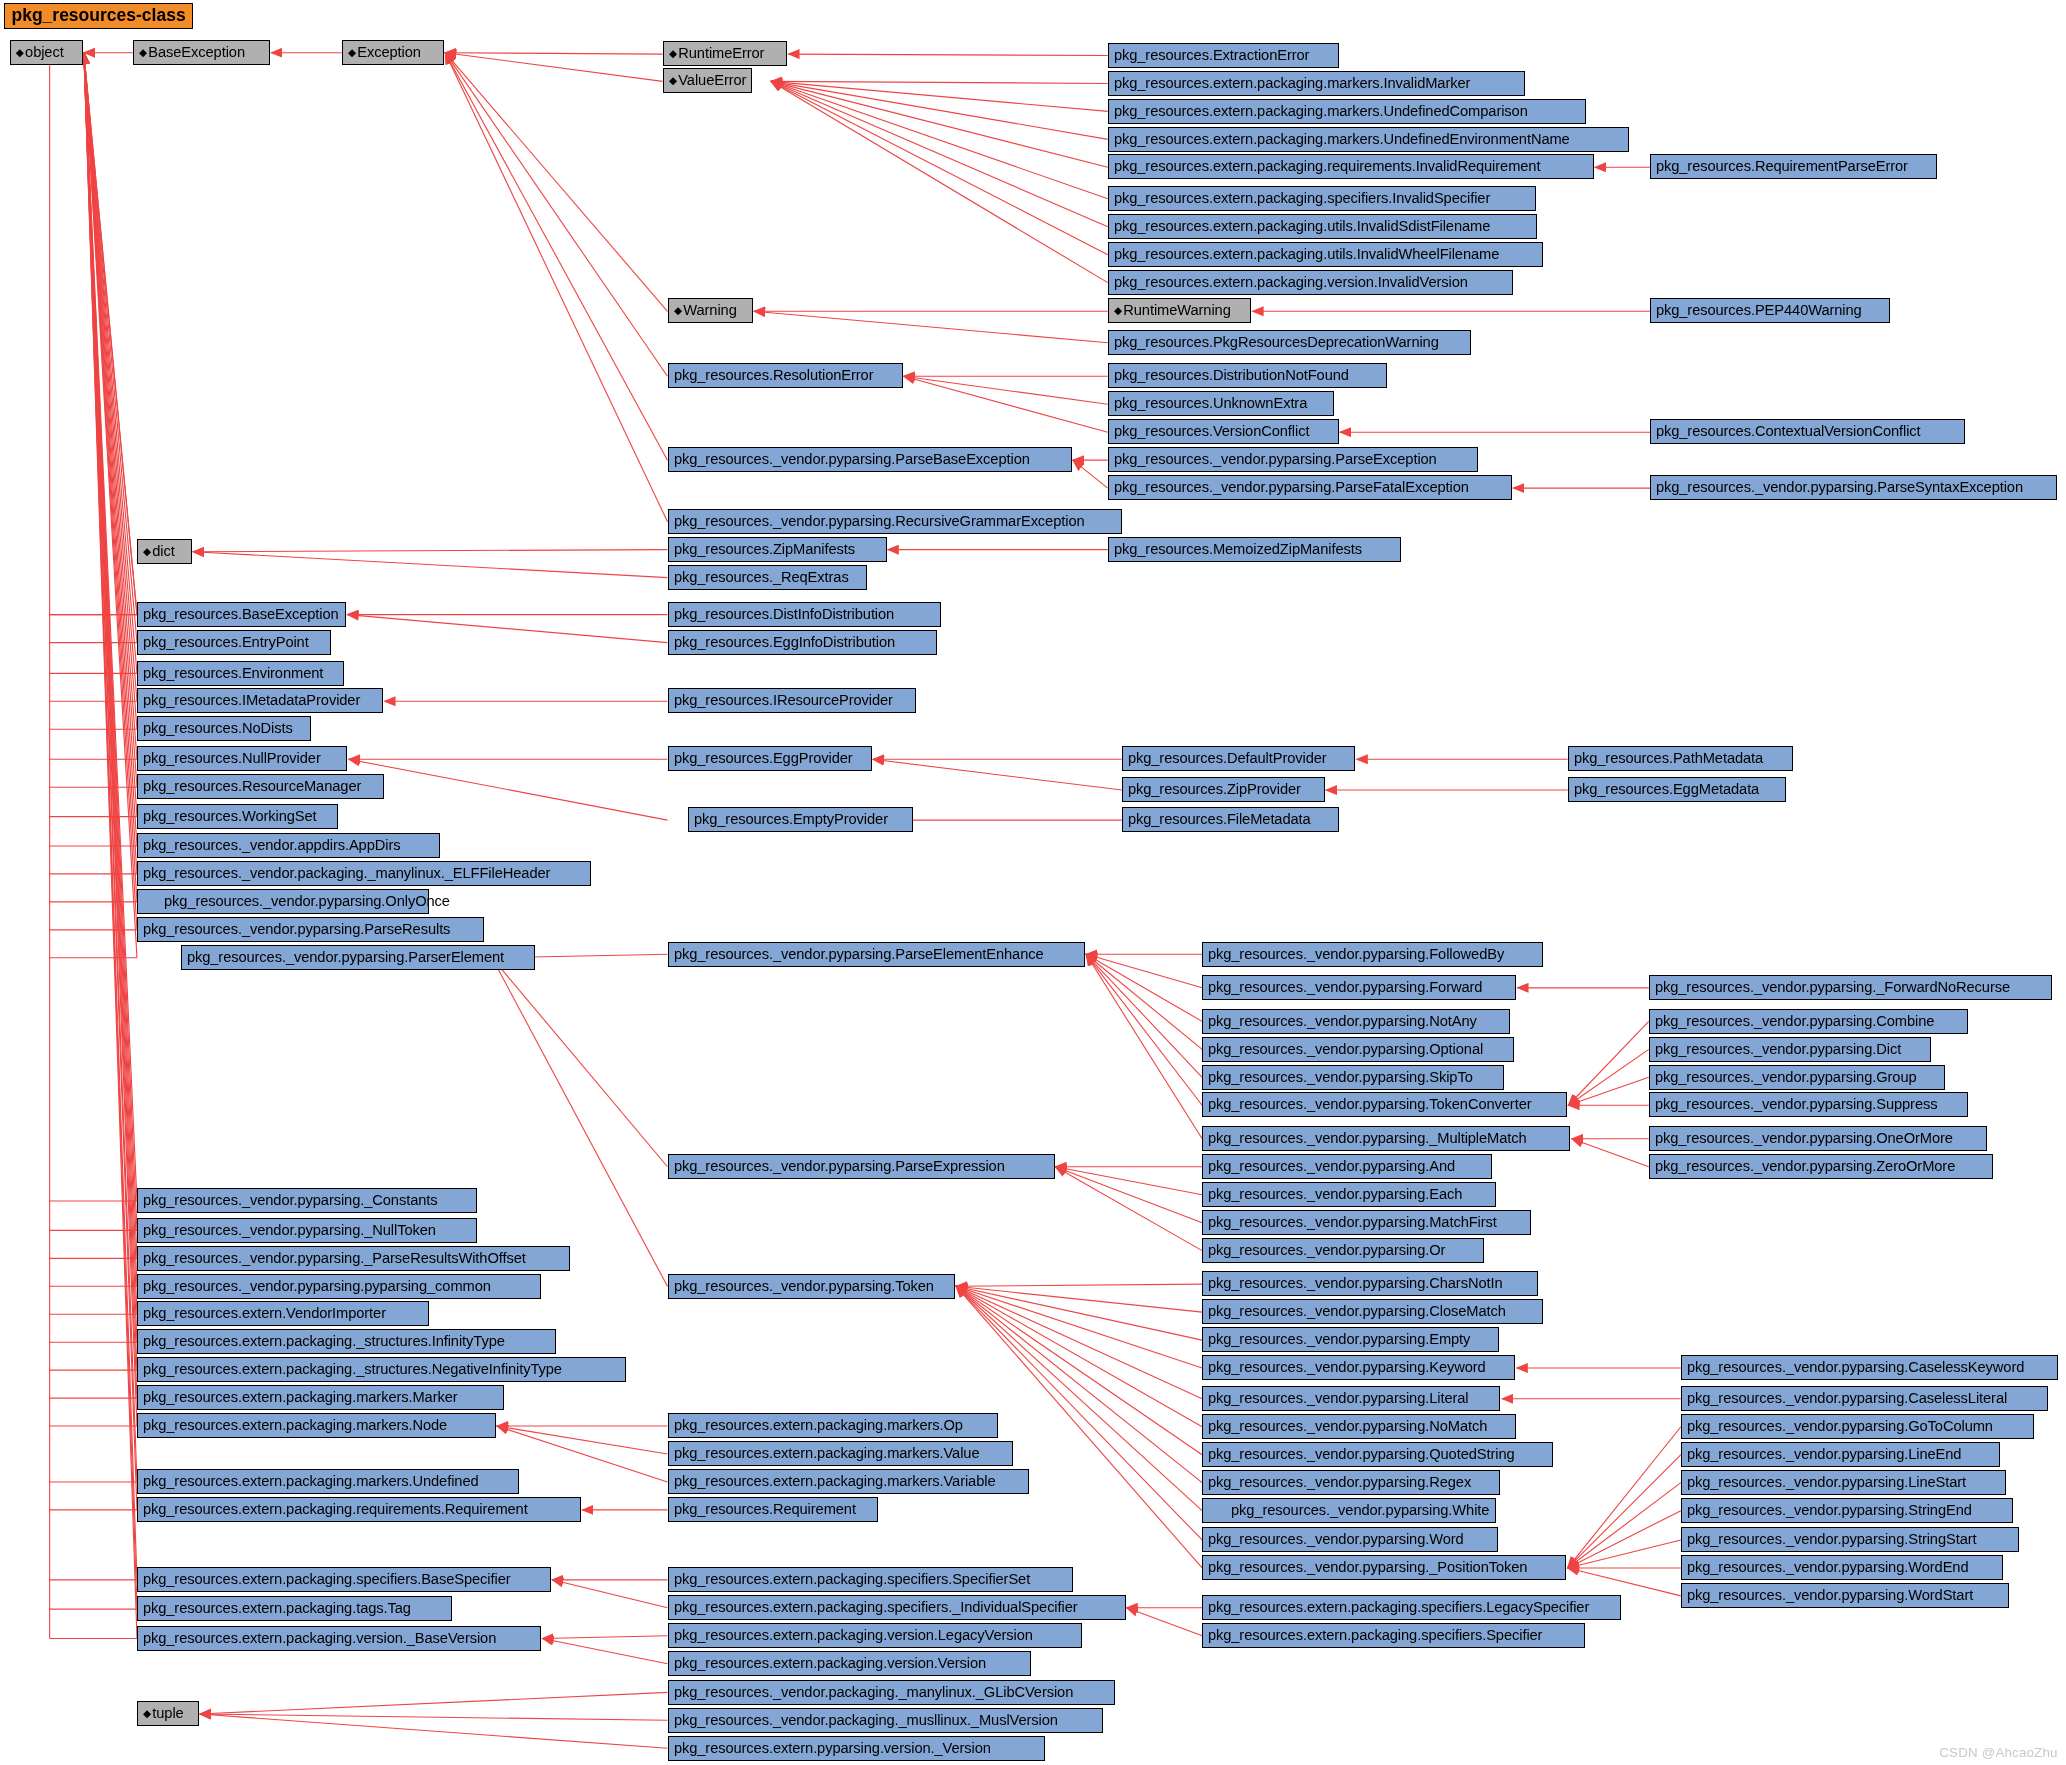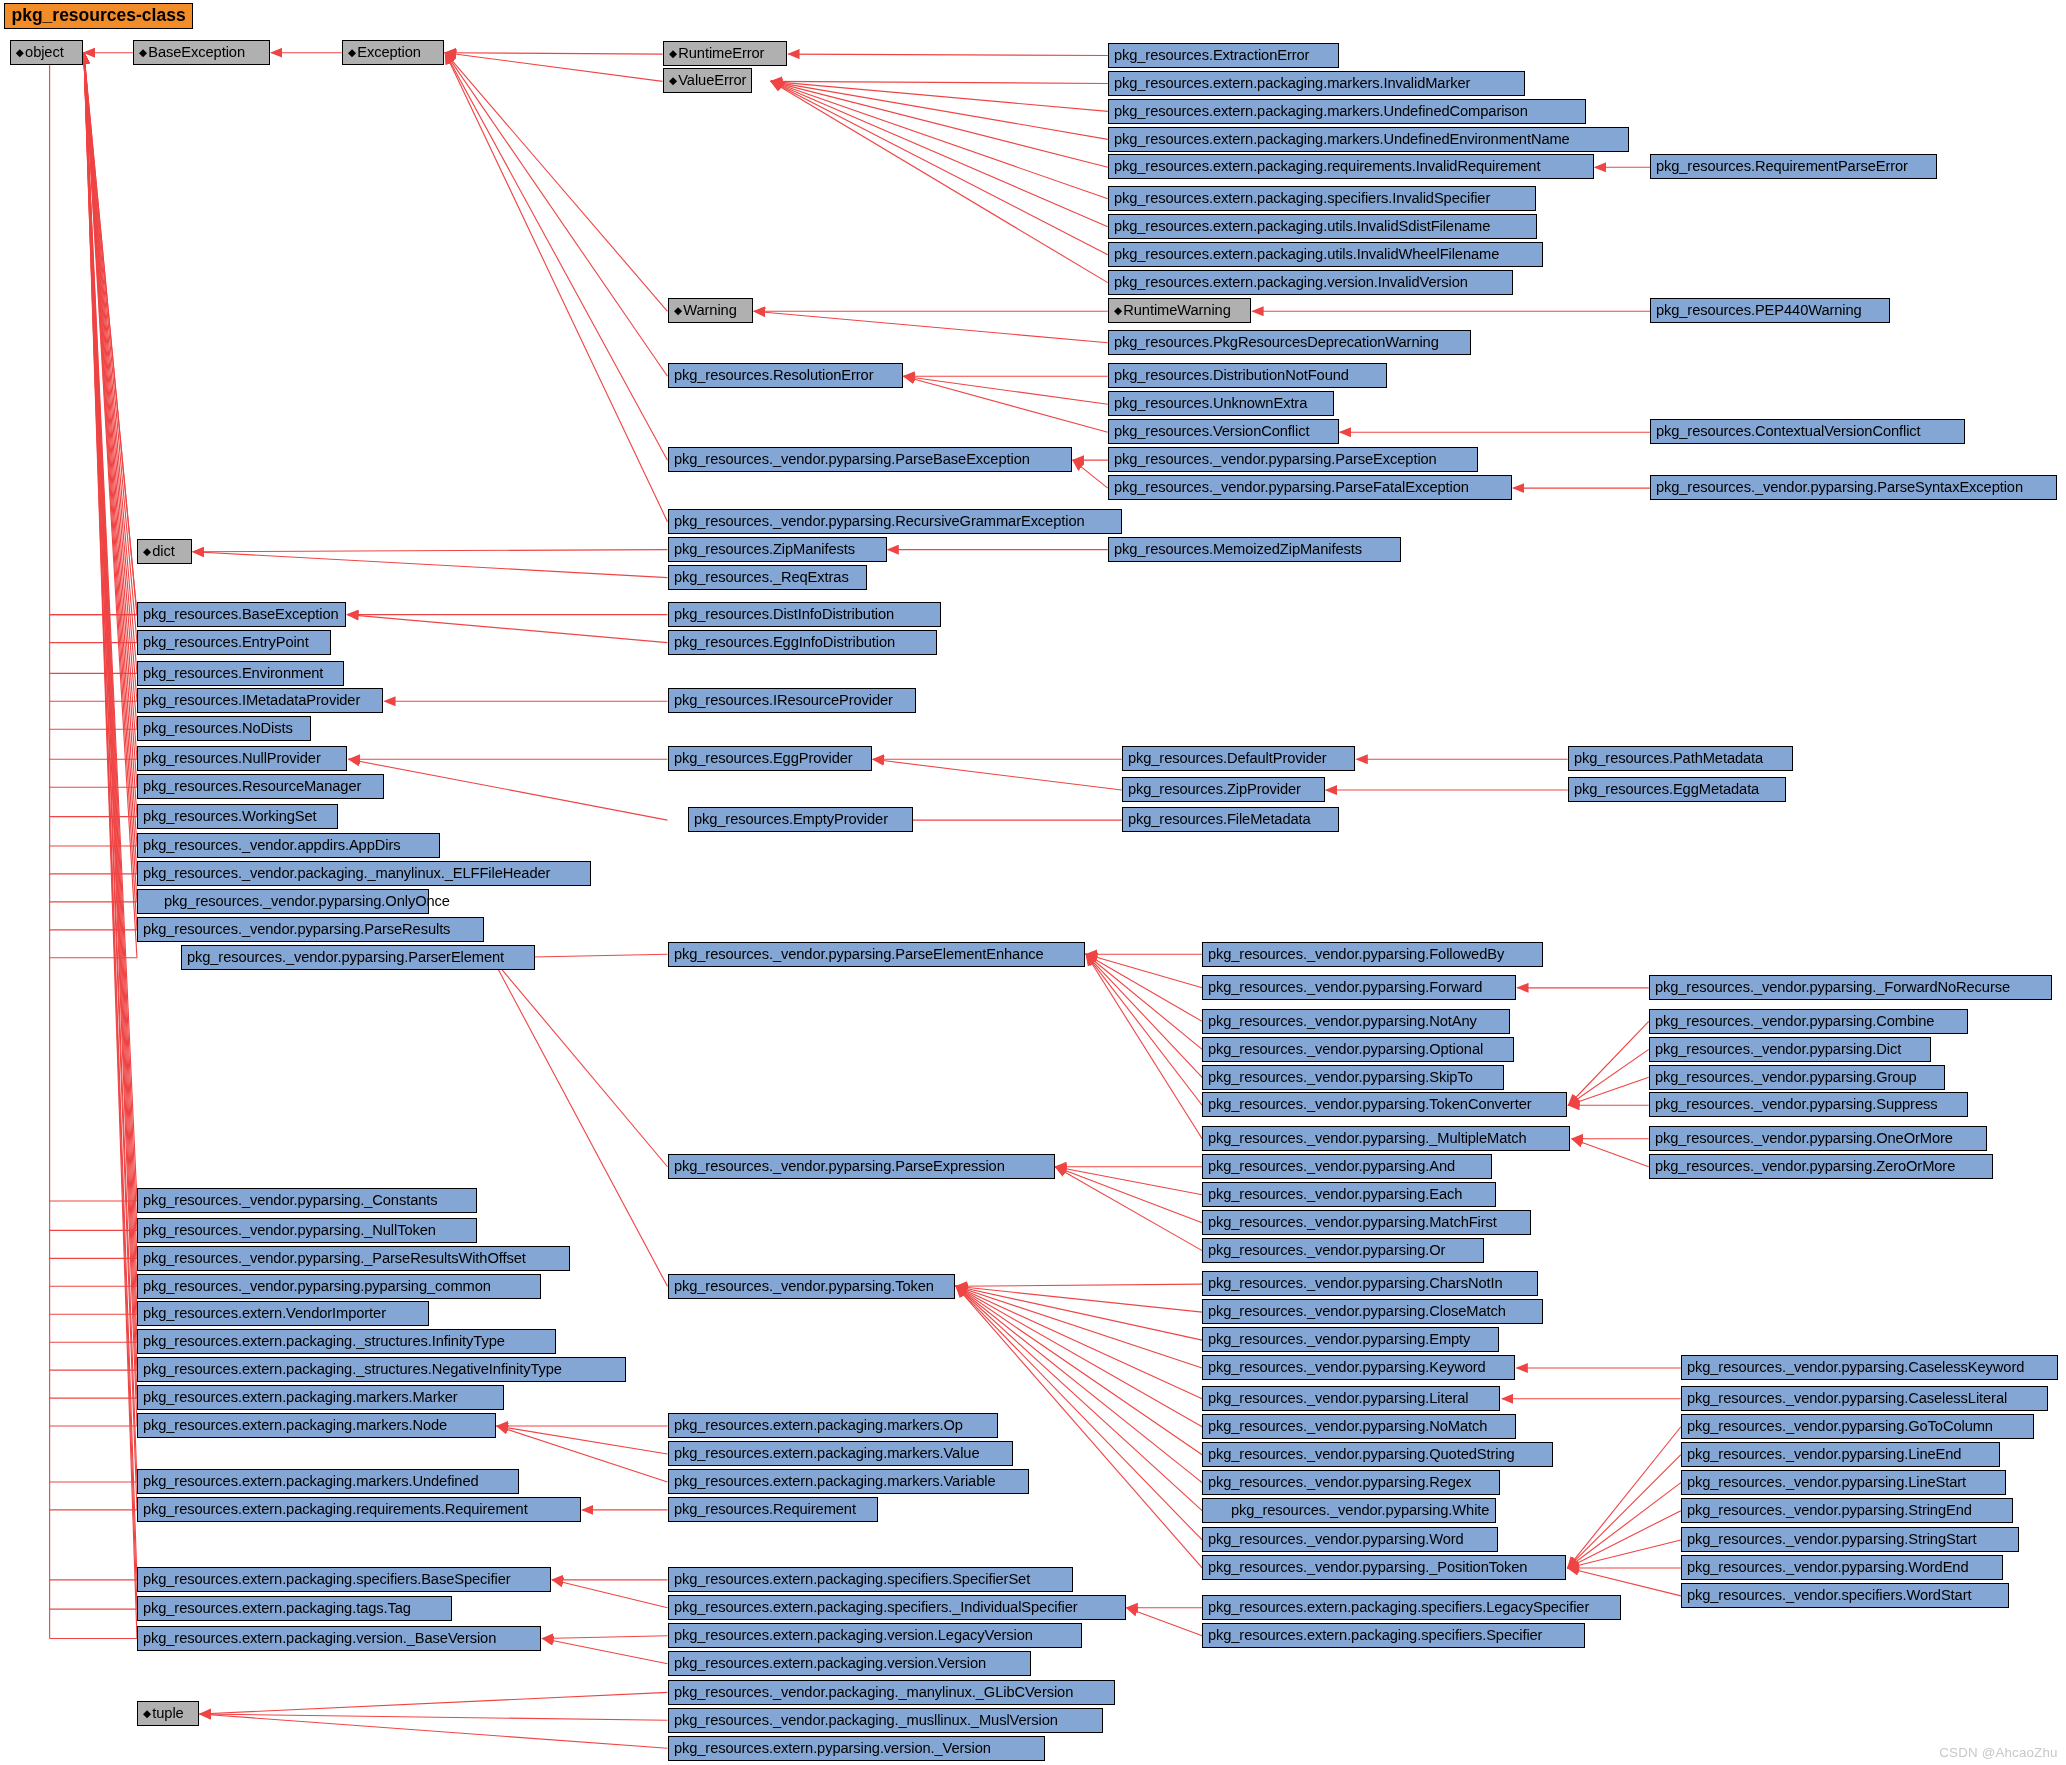--- a/index.html
+++ b/index.html
@@ -783,21 +783,21 @@
     <div class="node" style="left: 1681px; top: 1527px; width: 338px;">
       <span>pkg_resources._vendor.pyparsing.StringStart</span>
     </div>
     <div class="node" style="left: 1202px; top: 1555px; width: 364px;">
       <span>pkg_resources._vendor.pyparsing._PositionToken</span>
     </div>
     <div class="node" style="left: 1681px; top: 1555px; width: 322px;">
       <span>pkg_resources._vendor.pyparsing.WordEnd</span>
     </div>
     <div class="node" style="left: 1681px; top: 1583px; width: 328px;">
-      <span>pkg_resources._vendor.specifiers.WordStart</span>
+      <span>pkg_resources._vendor.pyparsing.WordStart</span>
     </div>
     <div class="node" style="left: 668px; top: 1274px; width: 287px;">
       <span>pkg_resources._vendor.pyparsing.Token</span>
     </div>
     <div class="node" style="left: 137px; top: 1567px; width: 414px;">
       <span>pkg_resources.extern.packaging.specifiers.BaseSpecifier</span>
     </div>
     <div class="node" style="left: 668px; top: 1567px; width: 405px;">
       <span>pkg_resources.extern.packaging.specifiers.SpecifierSet</span>
     </div>

